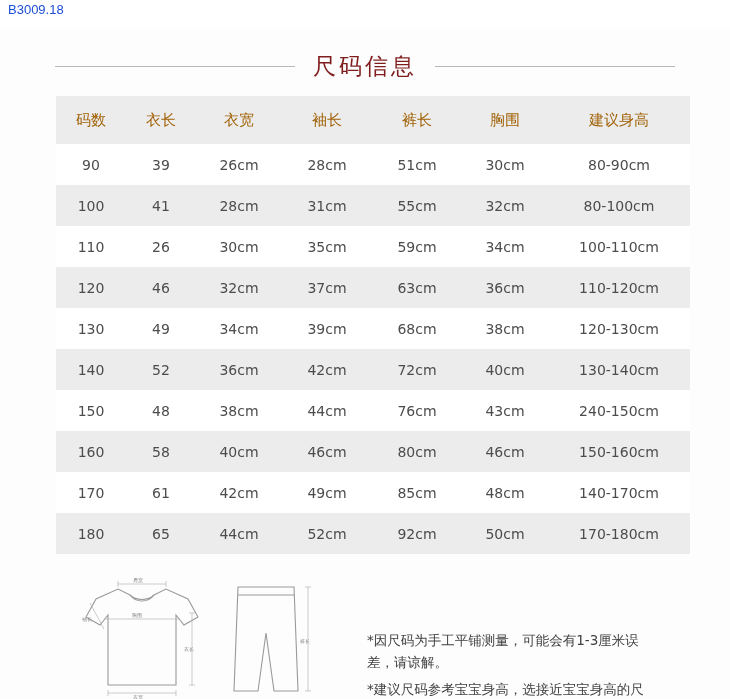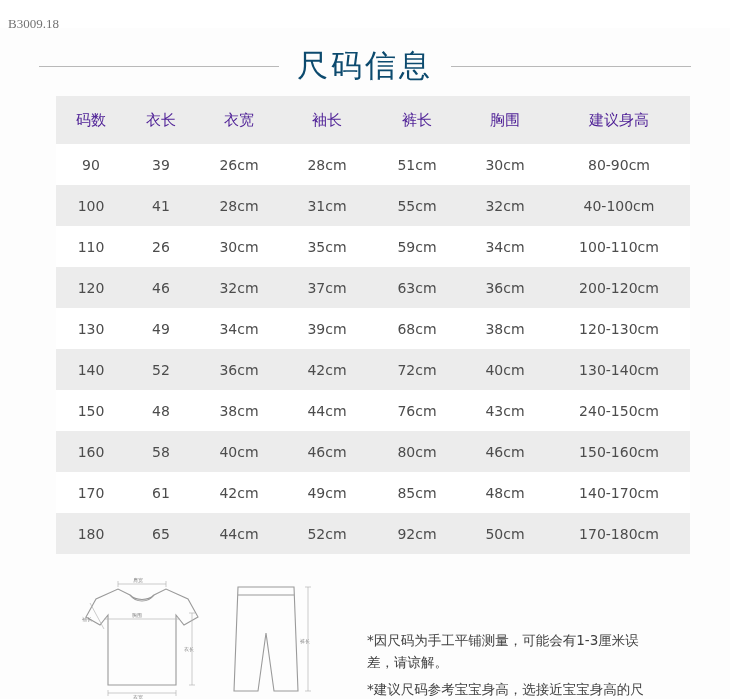--- a/index.html
+++ b/index.html
@@ -10,25 +10,25 @@
     width: 730px;
     height: 699px;
     background: #ffffff;
     font-family: "DejaVu Sans", "Liberation Sans", sans-serif;
     color: #4a4a4a;
     position: relative;
     overflow: hidden;
   }
   .corner-code {
     position: absolute;
-    top: 16px;
+    top: 2px;
     left: 8px;
     font-size: 13px;
-    color: #737373;
-    font-family: Liberation Serif, serif;
+    color: #1d4ed8;
+    font-family: Liberation Sans, sans-serif;
   }
   .page {
     position: absolute;
     top: 28px;
     left: 0;
     width: 730px;
     height: 671px;
     background: #fdfdfd;
   }
   
@@ -42,22 +42,22 @@
     align-items: center;
     justify-content: center;
   }
   .rule {
     height: 1px;
     background: #b9b9b9;
     flex: 0 0 auto;
     width: 240px;
   }
   .title-text {
-    font-size: 31px;
-    color: #0c4a6e;
+    font-size: 23px;
+    color: #7f1d1d;
     letter-spacing: 3px;
     padding: 0 18px;
     white-space: nowrap;
     font-family: "DejaVu Sans", sans-serif;
   }
 
   
   .size-table {
     position: absolute;
     top: 68px;
@@ -70,21 +70,21 @@
     font-size: 14px;
     color: #4c4c4c;
     text-align: center;
     font-weight: normal;
     font-family: "DejaVu Sans", sans-serif;
   }
   .size-table thead th {
     height: 46px;
     background: #ececec;
     font-size: 15px;
-    color: #4c1d95;
+    color: #a16207;
   }
   .size-table tbody td {
     height: 39px;
   }
   .size-table tbody tr:nth-child(odd) td {
     background: #ffffff;
   }
   .size-table tbody tr:nth-child(even) td {
     background: #ececec;
   }
@@ -165,39 +165,39 @@
         <td>30cm</td>
         <td>80-90cm</td>
       </tr>
       <tr>
         <td>100</td>
         <td>41</td>
         <td>28cm</td>
         <td>31cm</td>
         <td>55cm</td>
         <td>32cm</td>
-        <td>40-100cm</td>
+        <td>80-100cm</td>
       </tr>
       <tr>
         <td>110</td>
         <td>26</td>
         <td>30cm</td>
         <td>35cm</td>
         <td>59cm</td>
         <td>34cm</td>
         <td>100-110cm</td>
       </tr>
       <tr>
         <td>120</td>
         <td>46</td>
         <td>32cm</td>
         <td>37cm</td>
         <td>63cm</td>
         <td>36cm</td>
-        <td>200-120cm</td>
+        <td>110-120cm</td>
       </tr>
       <tr>
         <td>130</td>
         <td>49</td>
         <td>34cm</td>
         <td>39cm</td>
         <td>68cm</td>
         <td>38cm</td>
         <td>120-130cm</td>
       </tr>

